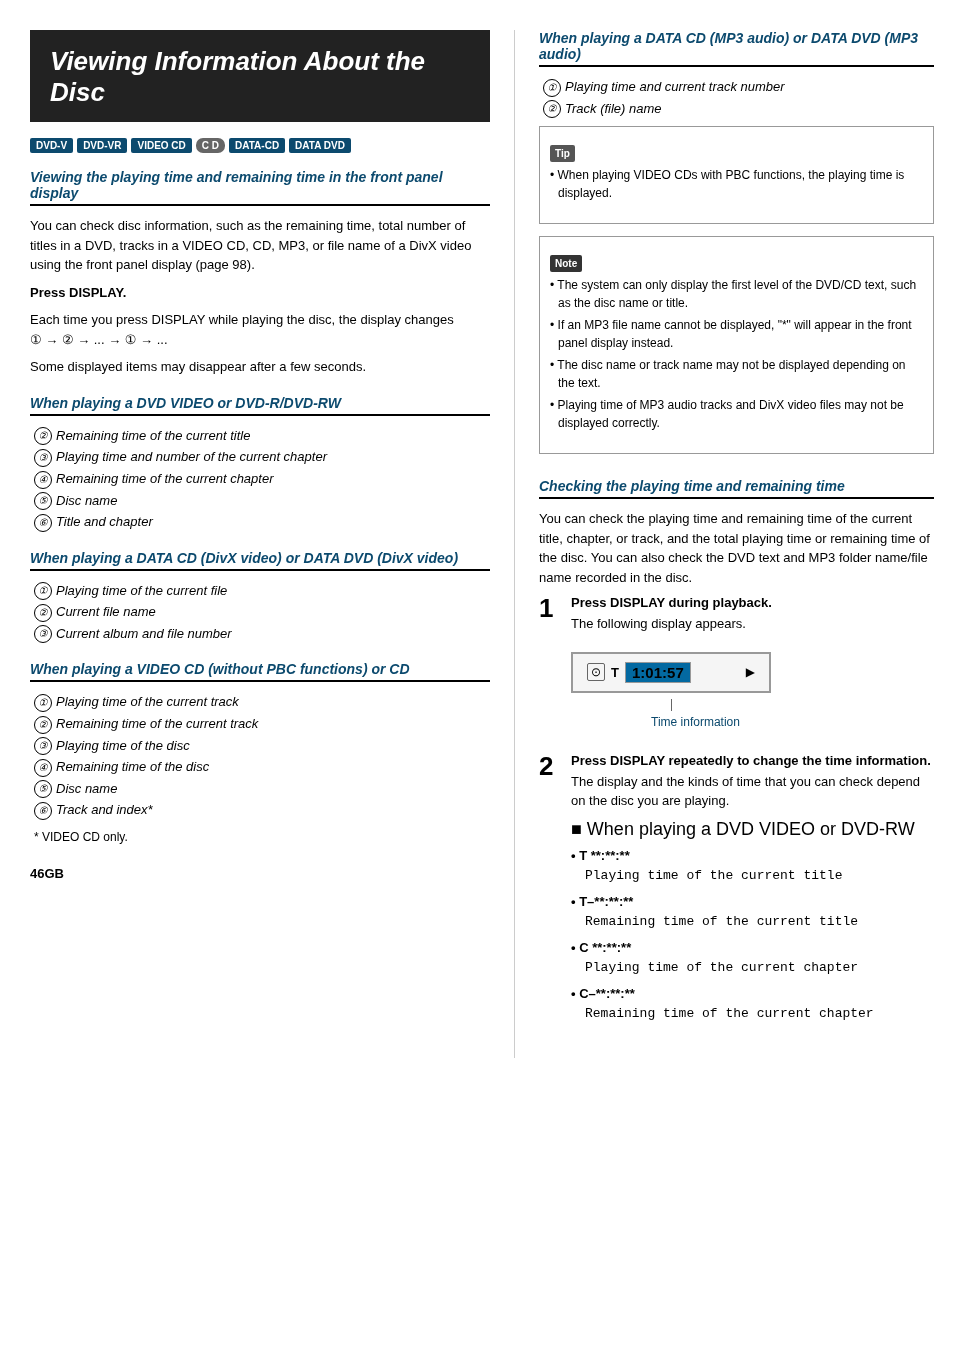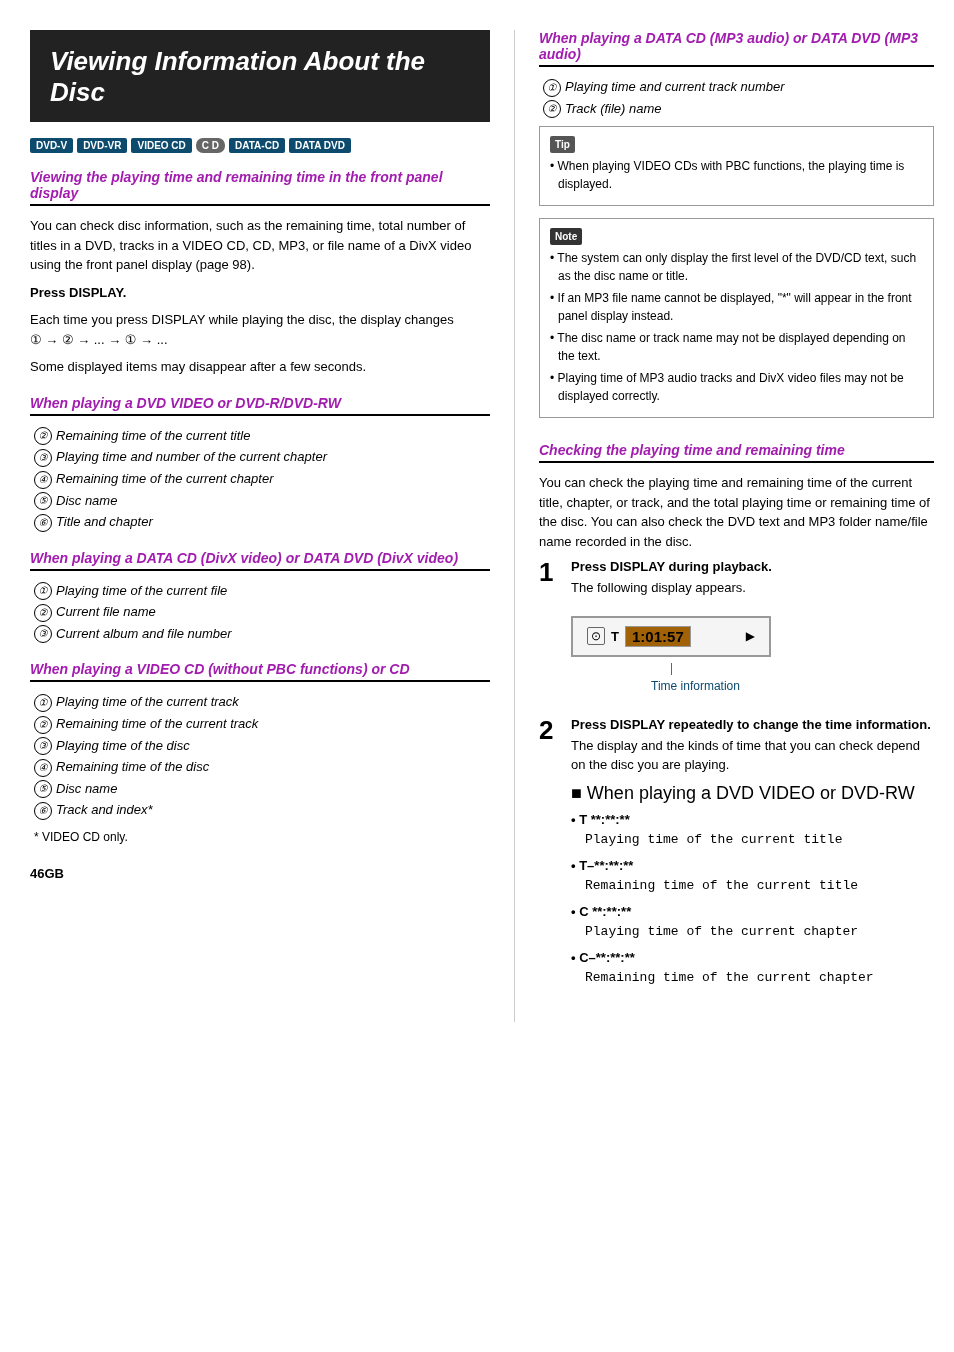--- a/index.html
+++ b/index.html
@@ -61,21 +61,21 @@
       background: #666;
       border-radius: 7px;
     }
 
     
     .section-title {
       font-family: 'Arial Black', Arial, sans-serif;
       font-size: 14px;
       font-weight: 900;
       font-style: italic;
-      color: #a21caf;
+      color: #0c4a6e;
       border-bottom: 2px solid #000;
       padding-bottom: 3px;
       margin-bottom: 10px;
     }
 
     .subsection {
       margin-bottom: 18px;
     }
 
     p {
@@ -119,21 +119,21 @@
 
     
     .bold-label {
       font-weight: bold;
       font-size: 13px;
     }
 
     
     .tip-box, .note-box {
       border: 1px solid #999;
-      padding: 8px 10px;
+      padding: 17px 10px;
       margin: 8px 0 12px 0;
       font-size: 12px;
       line-height: 1.5;
     }
     .tip-box-header, .note-box-header {
       display: inline-block;
       font-size: 10px;
       font-weight: bold;
       background: #333;
       color: #fff;
@@ -202,21 +202,21 @@
       font-size: 12px;
       border: 1px solid #666;
       padding: 1px 3px;
       border-radius: 2px;
     }
     .display-time {
       font-size: 15px;
       font-weight: bold;
       border: 1px solid #999;
       padding: 1px 6px;
-      background: #a16207;
+      background: #0369a1;
     }
     .display-arrow {
       margin-left: auto;
       font-size: 12px;
     }
     .display-caption {
       font-size: 12px;
       text-align: center;
       margin-top: 4px;
       color: #0c4a6e;

